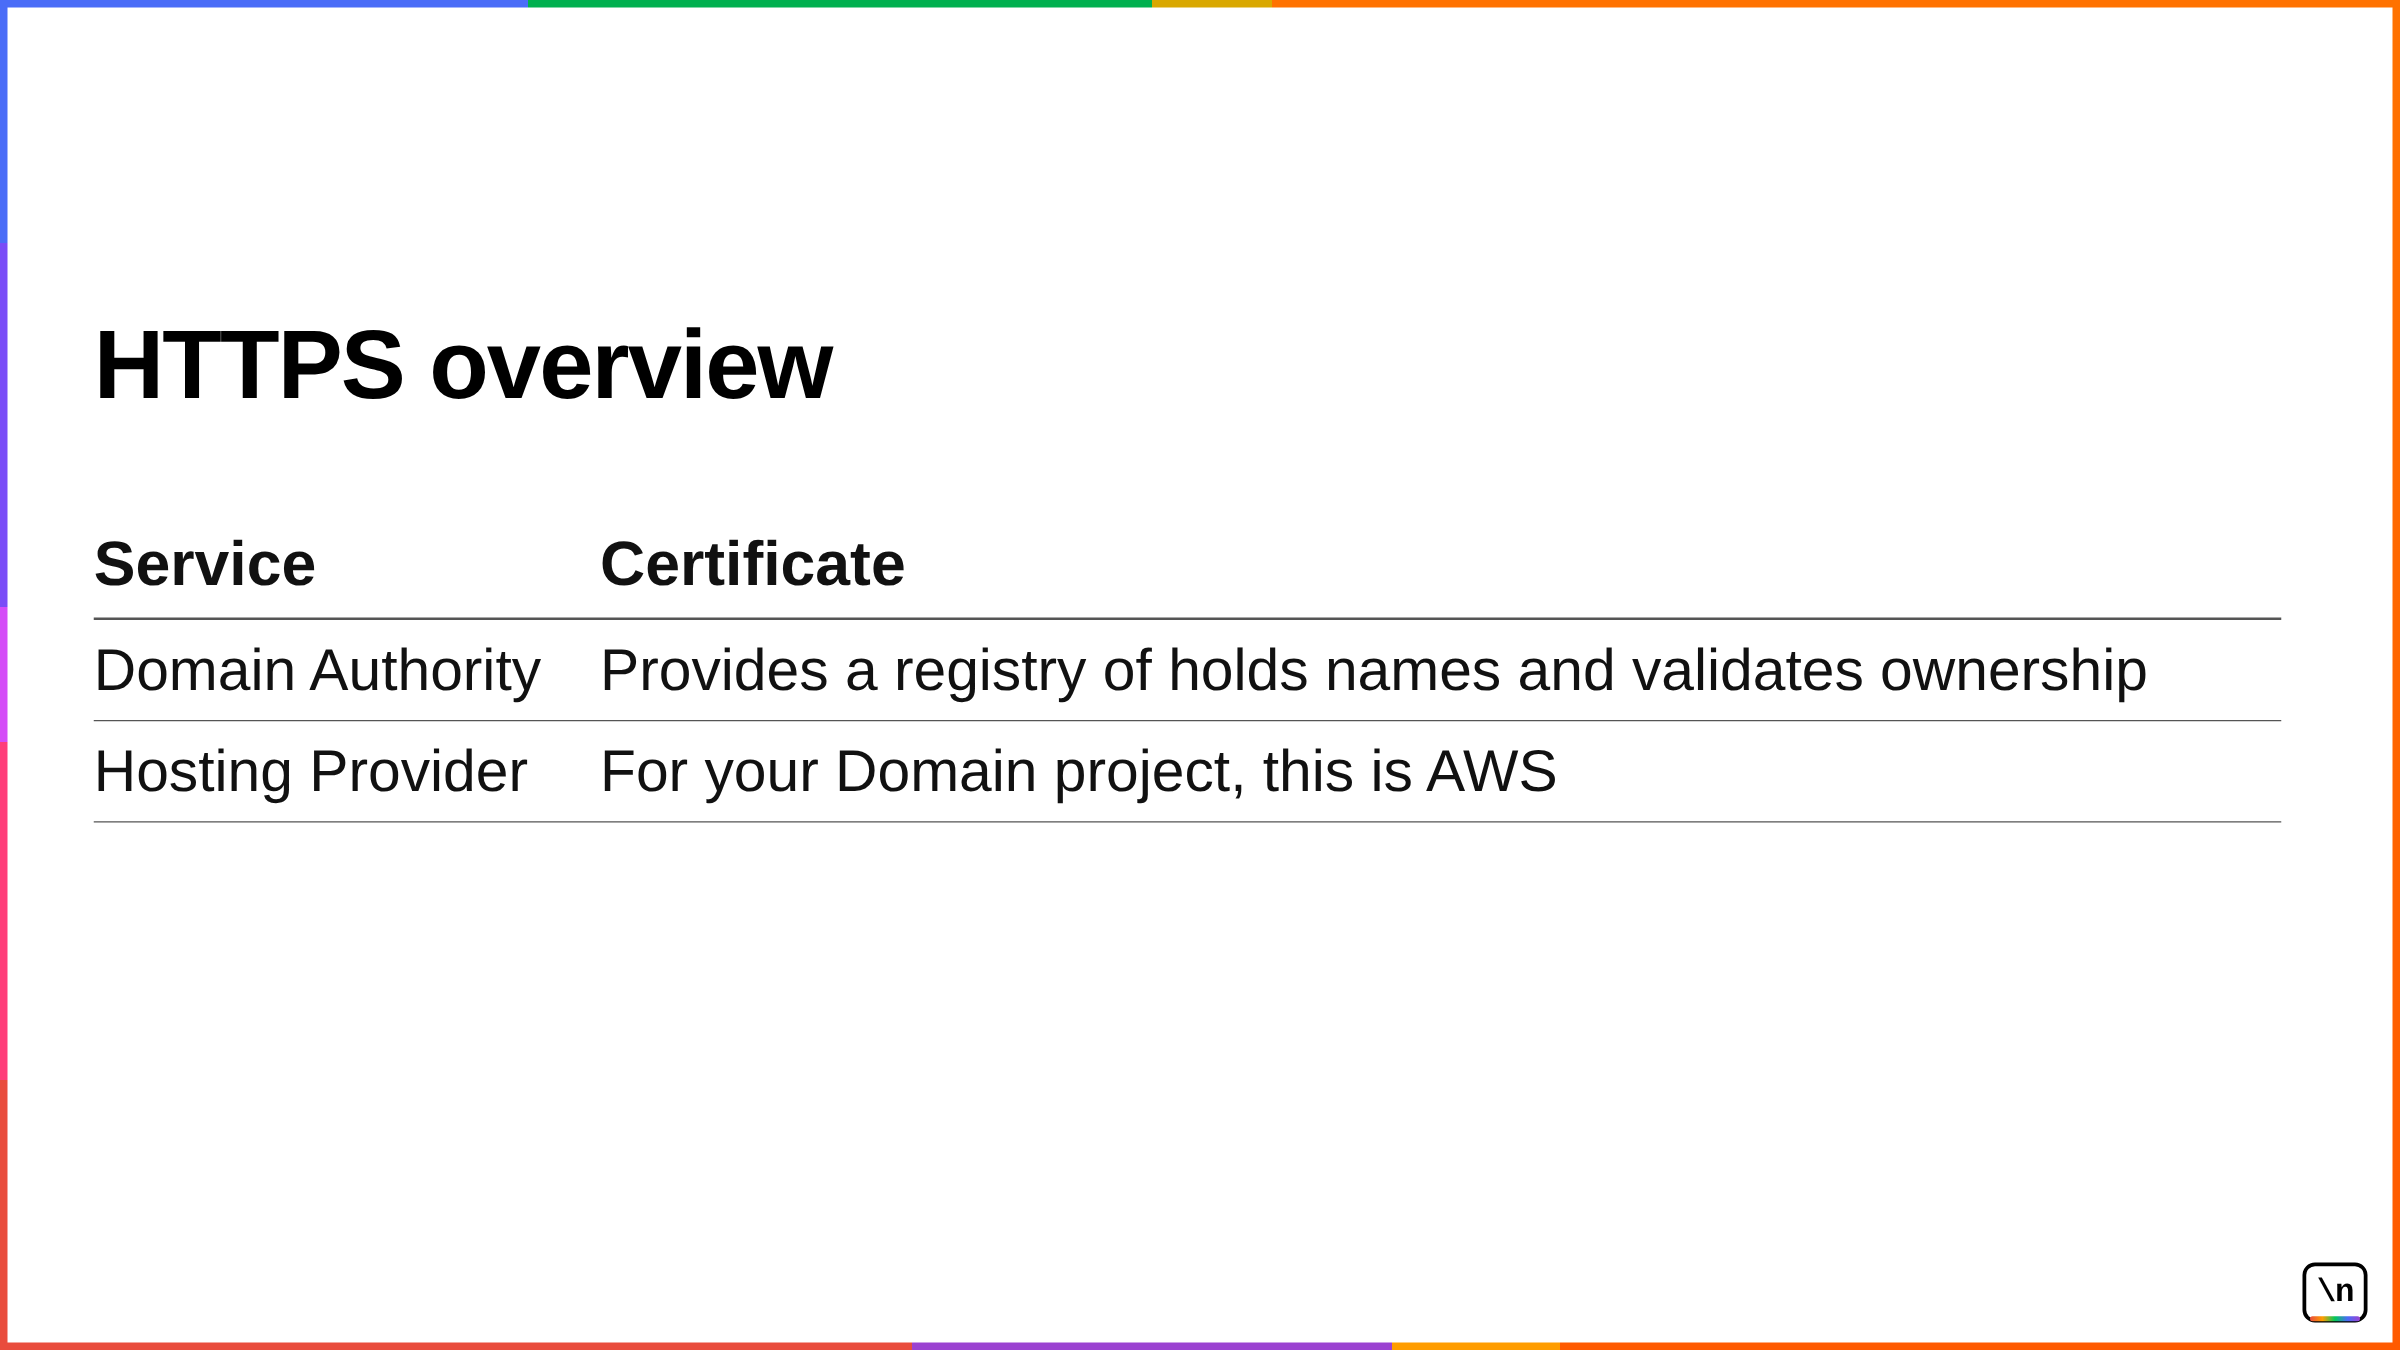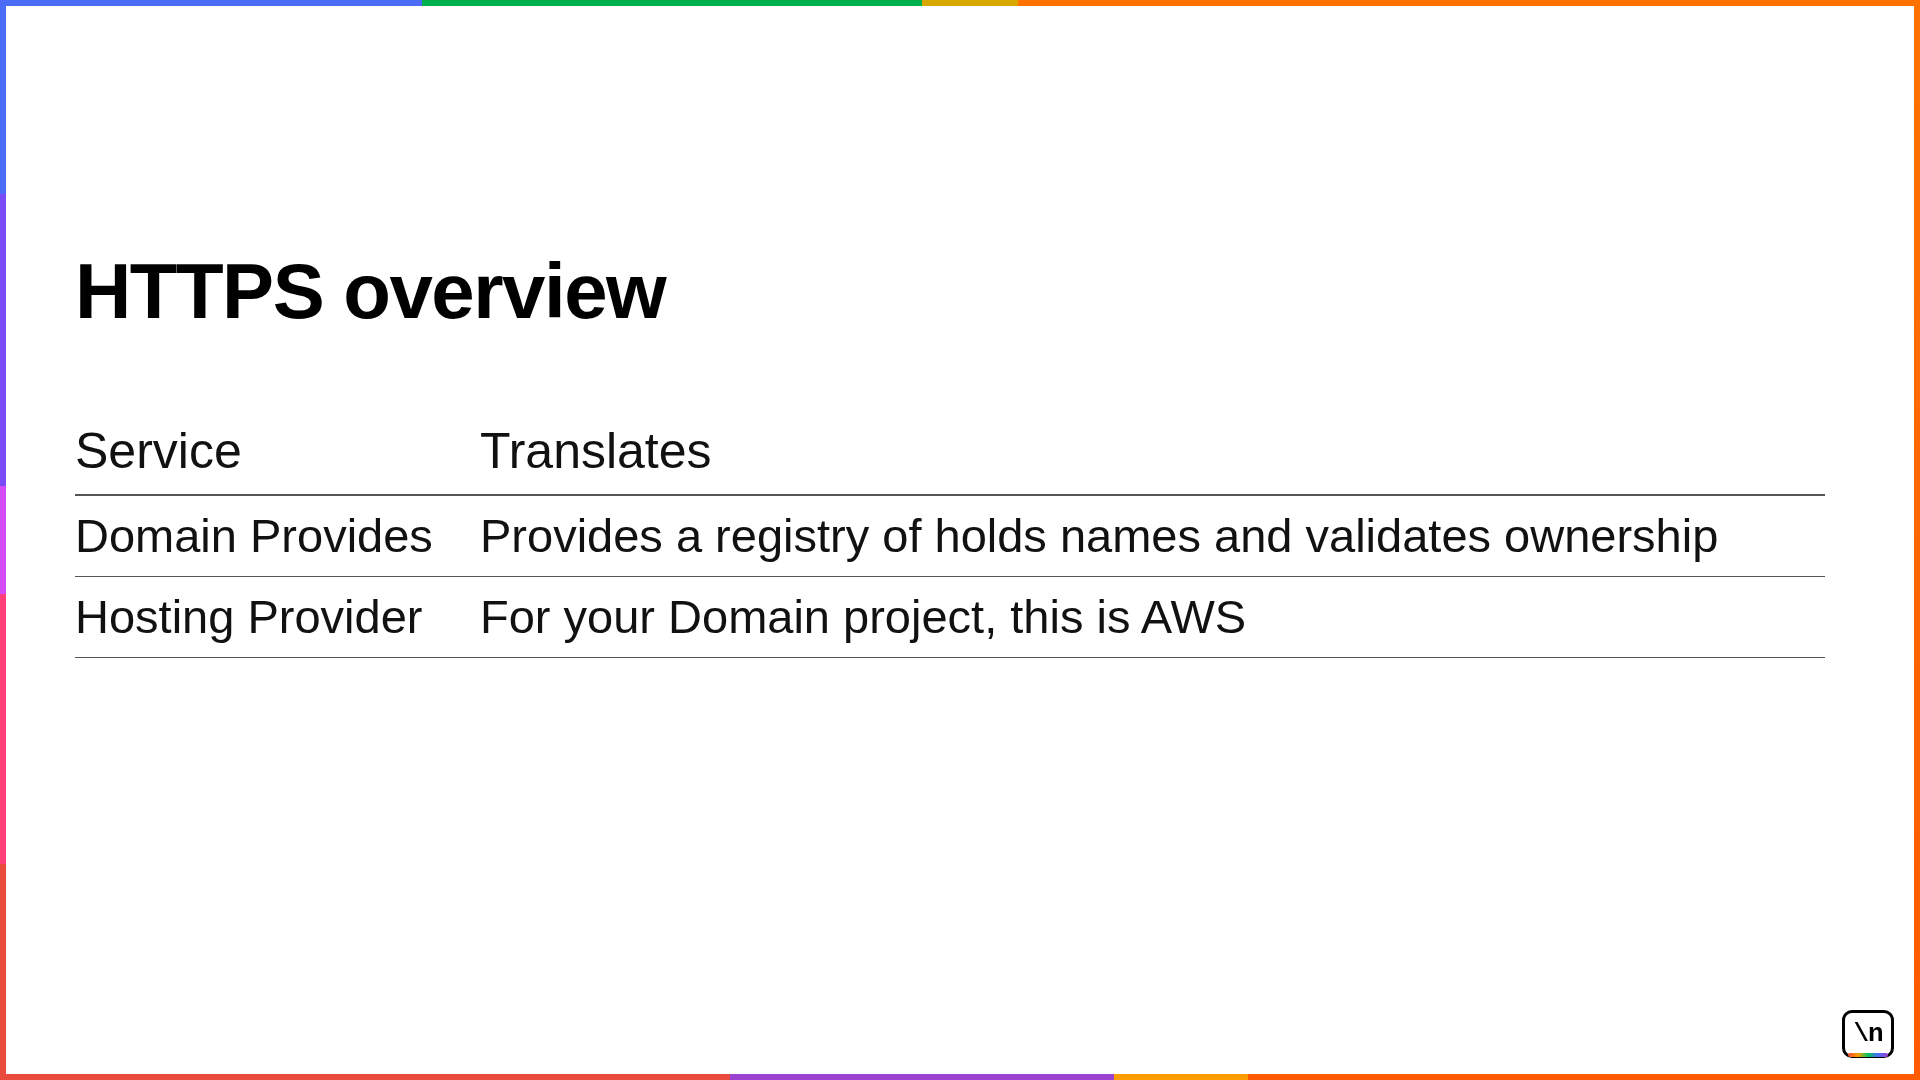--- a/index.html
+++ b/index.html
@@ -65,21 +65,21 @@
     margin-bottom: 85px;
   }
   table {
     width: 100%;
     border-collapse: collapse;
     font-size: 47px;
     color: #111;
   }
   th {
     text-align: left;
-    font-weight: 400;
+    font-weight: 700;
     font-size: 50px;
     padding: 0 12px 14px 0;
     border-bottom: 2px solid #555;
     vertical-align: bottom;
   }
   td {
     padding: 10px 12px 10px 0;
     border-bottom: 1.5px solid #555;
     vertical-align: top;
     line-height: 1.28;
@@ -127,26 +127,26 @@
 <div class="border-left"></div>
 <div class="border-right"></div>
 
 <div class="content">
   <h1>HTTPS overview</h1>
 
   <table>
     <thead>
       <tr>
         <th>Service</th>
-        <th>Translates</th>
+        <th>Certificate</th>
       </tr>
     </thead>
     <tbody>
       <tr>
-        <td class="col-service">Domain Provides</td>
+        <td class="col-service">Domain Authority</td>
         <td>Provides a registry of holds names and validates ownership</td>
       </tr>
       <tr>
         <td class="col-service">Hosting Provider</td>
         <td>For your Domain project, this is AWS</td>
       </tr>
     </tbody>
   </table>
 </div>
 

